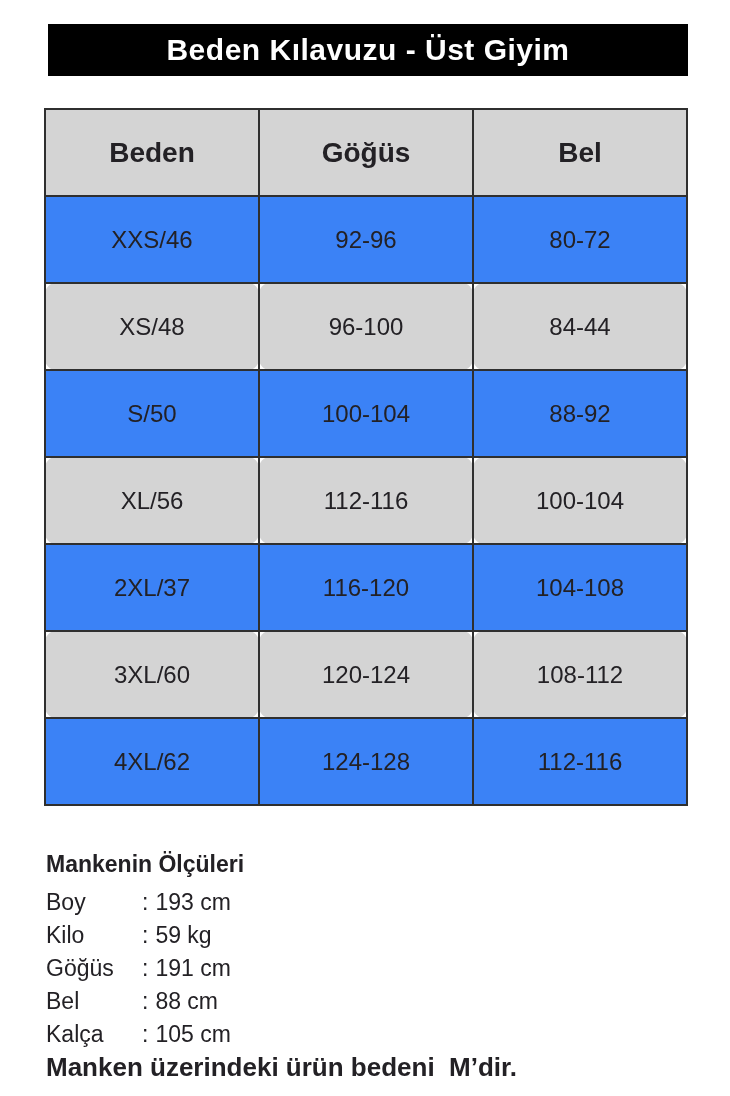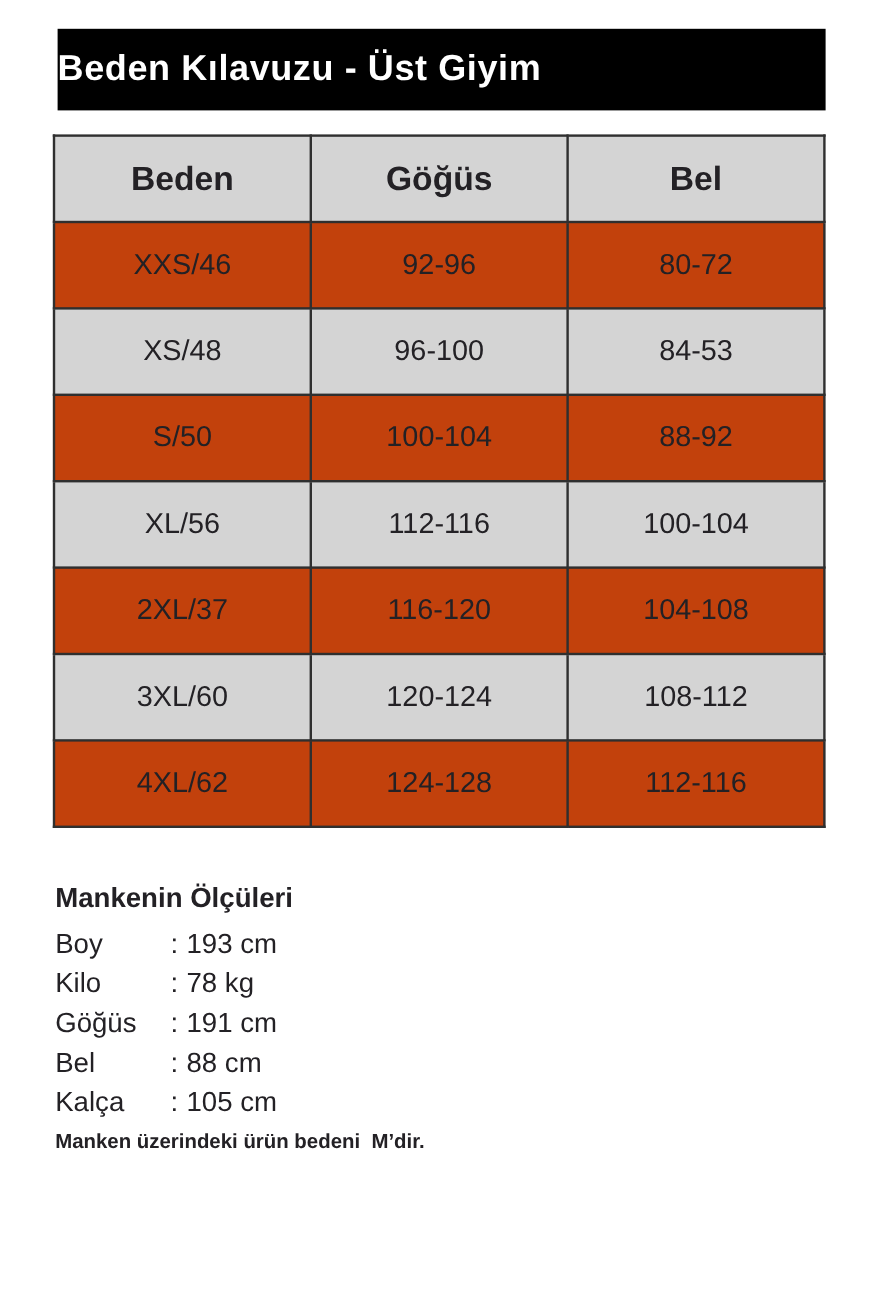--- a/index.html
+++ b/index.html
@@ -16,60 +16,62 @@
     height:1096px;
     background:#ffffff;
     font-family:"Liberation Sans", sans-serif;
     color:var(--text);
     overflow:hidden;
   }
   .page{
     padding:24px 42px 0 44px;
   }
   .title-bar{
-    height:68px;
-    margin:0 0 20px 4px;
+    height:52px;
+    margin:0 0 32px 4px;
     background:var(--header-bg);
     display:flex;
     align-items:center;
+    justify-content:center;
   }
   .title-bar h1{
     margin:0;
     color:var(--header-text);
     font-size:30px;
     font-weight:bold;
     letter-spacing:0.5px;
   }
   table.size-table{
     width:100%;
     border-collapse:collapse;
     table-layout:fixed;
   }
-  table.size-table tr{height:72px;}
+  table.size-table tr{height:87px;}
   table.size-table th,
   table.size-table td{
     border:2px solid var(--border);
     text-align:center;
     vertical-align:middle;
     padding:0;
   }
   table.size-table th{
     background:var(--row-alt-bg);
     font-size:28px;
     font-weight:bold;
     color:var(--text);
   }
   table.size-table td{
     font-size:24px;
     font-weight:normal;
     color:var(--text);
-    background:#c2410c;
+    background:#3b82f6;
   }
   table.size-table tr.alt td{
     background:var(--row-alt-bg);
+    border-radius:11px;
   }
   .model-info{
     margin-top:45px;
     padding-left:2px;
   }
   .model-info h2{
     margin:0 0 9px 0;
     font-size:23px;
     font-weight:bold;
     line-height:26px;
@@ -81,21 +83,21 @@
   }
   .spec-label{
     width:96px;
     flex:0 0 96px;
   }
   .spec-colon{
     margin-right:7px;
   }
   .note{
     margin:0;
-    font-size:17px;
+    font-size:26px;
     font-weight:bold;
     line-height:33px;
     white-space:pre-wrap;
   }
 </style>
 </head>
 <body>
 
 <div class="page">
 
@@ -113,21 +115,21 @@
     </thead>
     <tbody id="tbody">
         <tr>
           <td>XXS/46</td>
           <td>92-96</td>
           <td>80-72</td>
         </tr>
         <tr class="alt">
           <td>XS/48</td>
           <td>96-100</td>
-          <td>84-53</td>
+          <td>84-44</td>
         </tr>
         <tr>
           <td>S/50</td>
           <td>100-104</td>
           <td>88-92</td>
         </tr>
         <tr class="alt">
           <td>XL/56</td>
           <td>112-116</td>
           <td>100-104</td>
@@ -154,21 +156,21 @@
     <h2>Mankenin Ölçüleri</h2>
     <div id="spec-list">
         <div class="spec-row">
           <span class="spec-label">Boy</span>
           <span class="spec-colon">:</span>
           <span class="spec-value">193 cm</span>
         </div>
         <div class="spec-row">
           <span class="spec-label">Kilo</span>
           <span class="spec-colon">:</span>
-          <span class="spec-value">78 kg</span>
+          <span class="spec-value">59 kg</span>
         </div>
         <div class="spec-row">
           <span class="spec-label">Göğüs</span>
           <span class="spec-colon">:</span>
           <span class="spec-value">191 cm</span>
         </div>
         <div class="spec-row">
           <span class="spec-label">Bel</span>
           <span class="spec-colon">:</span>
           <span class="spec-value">88 cm</span>

